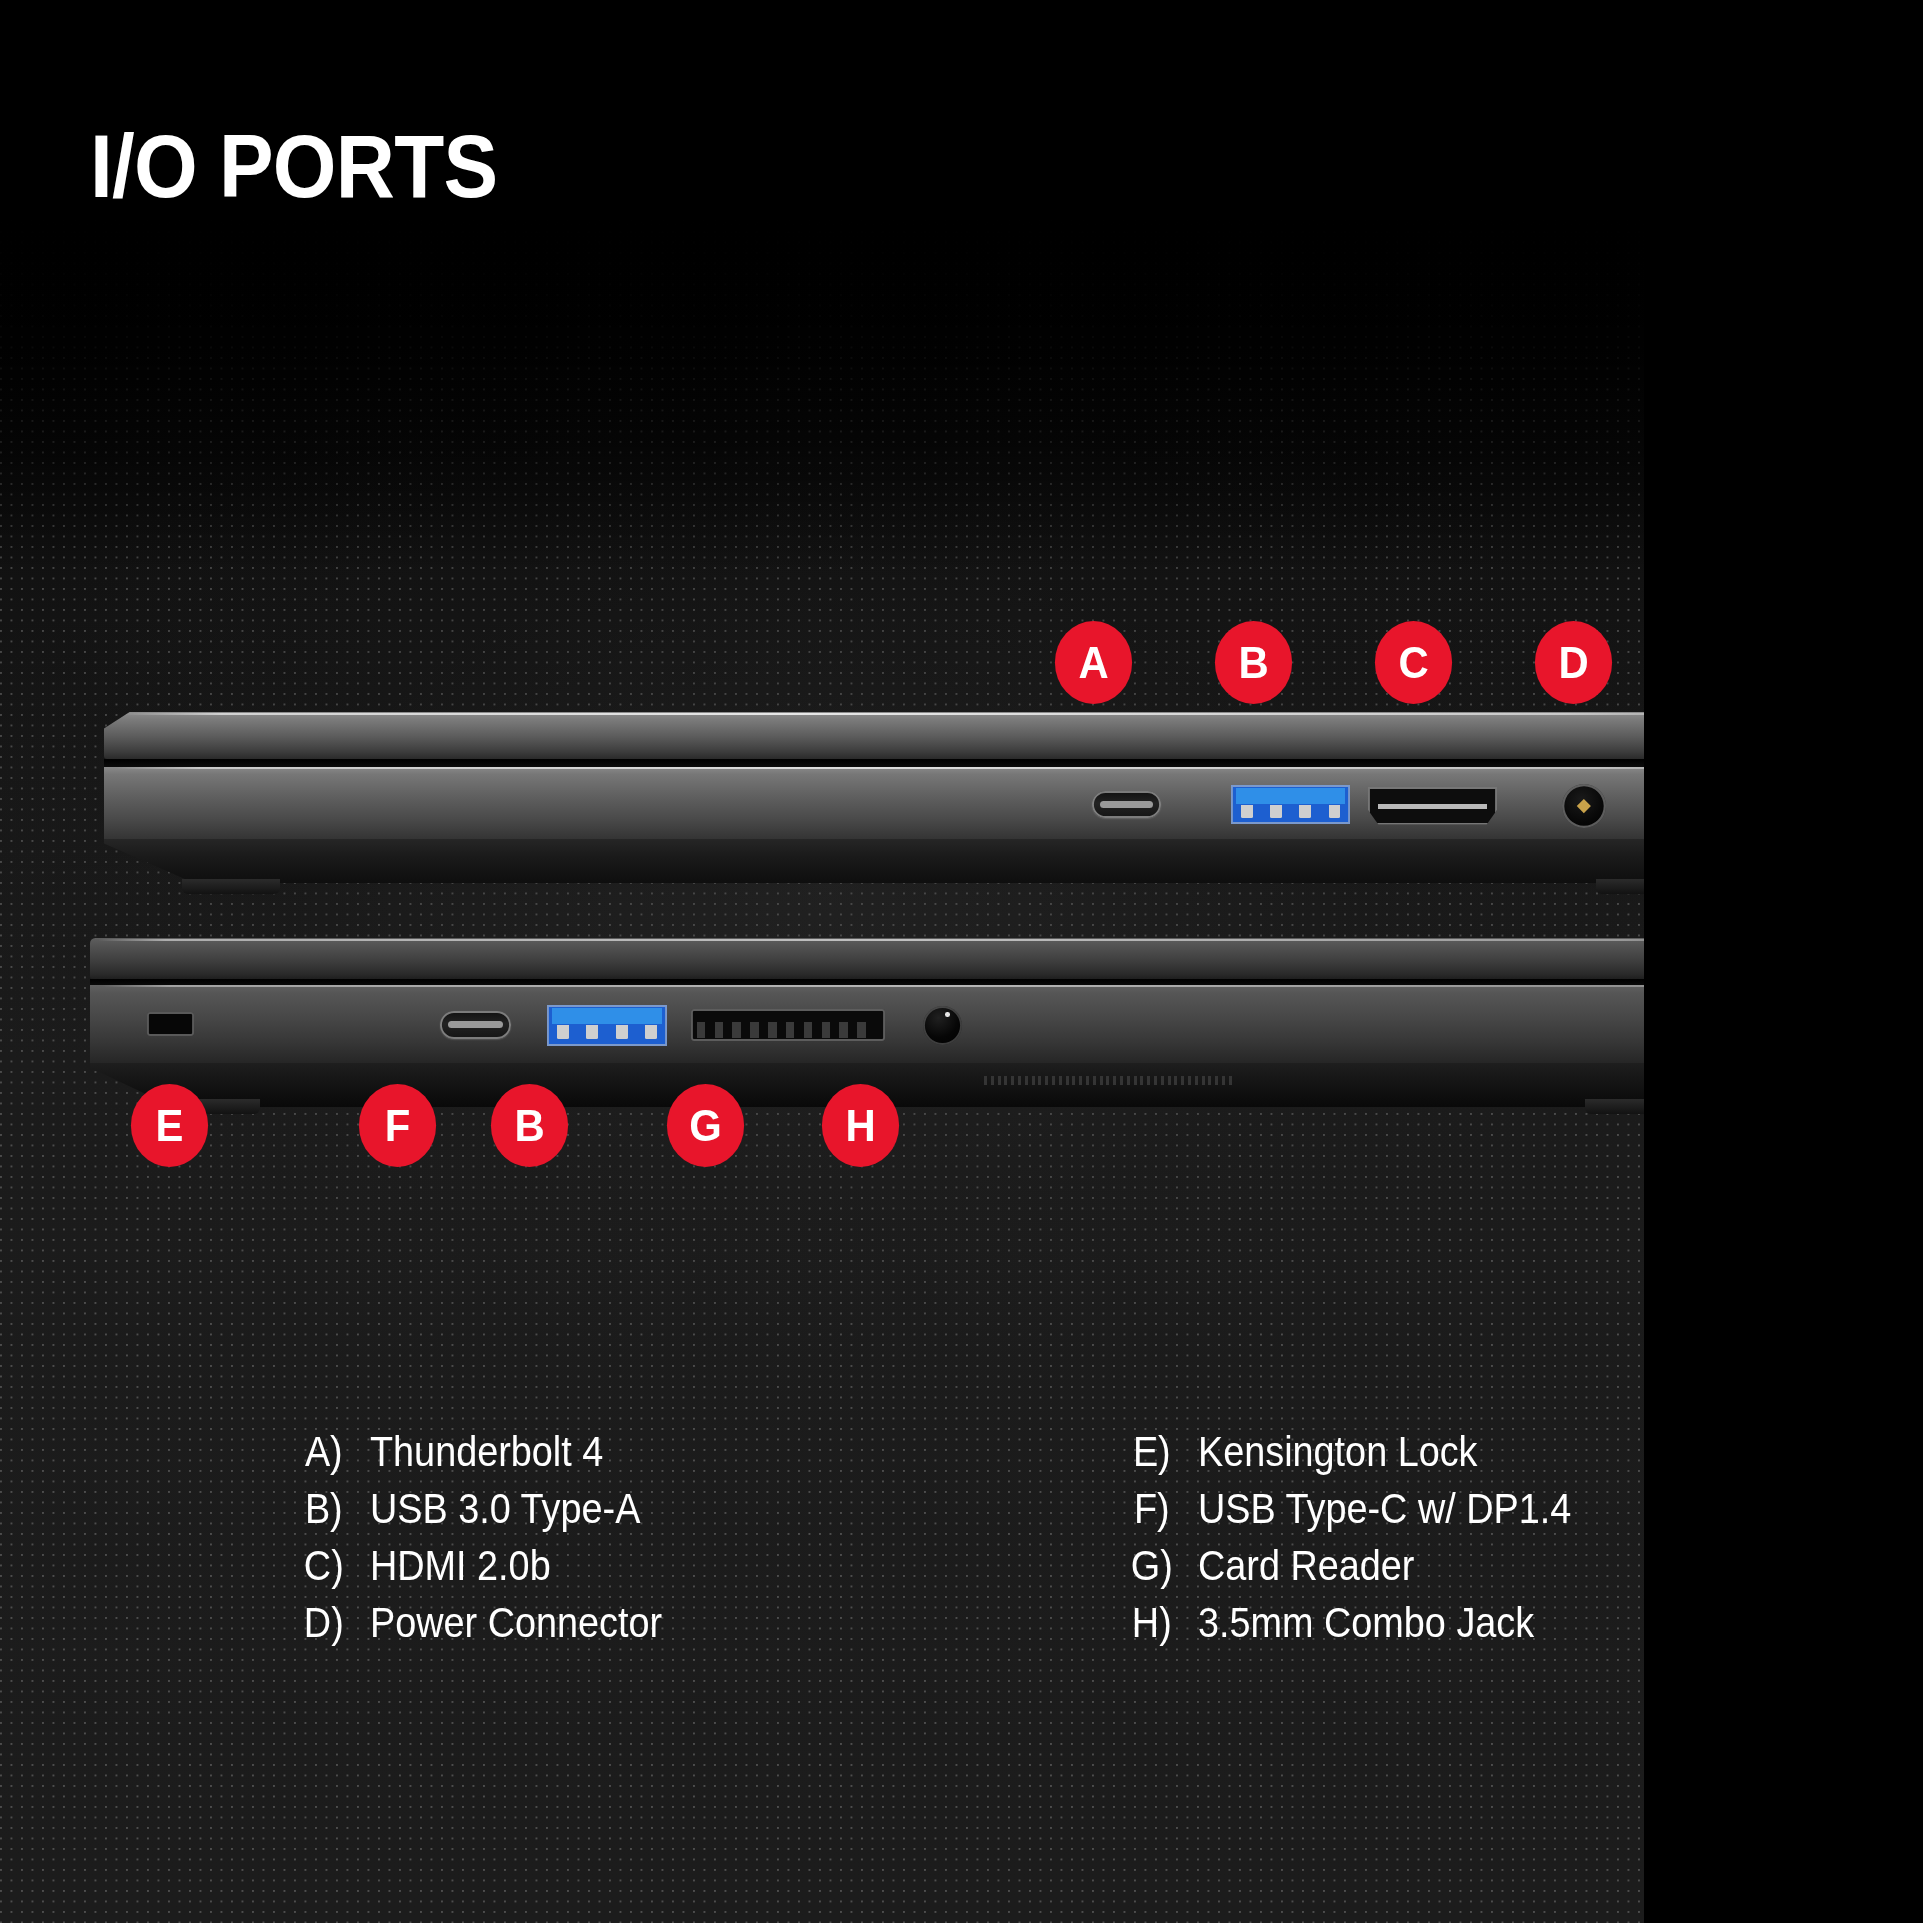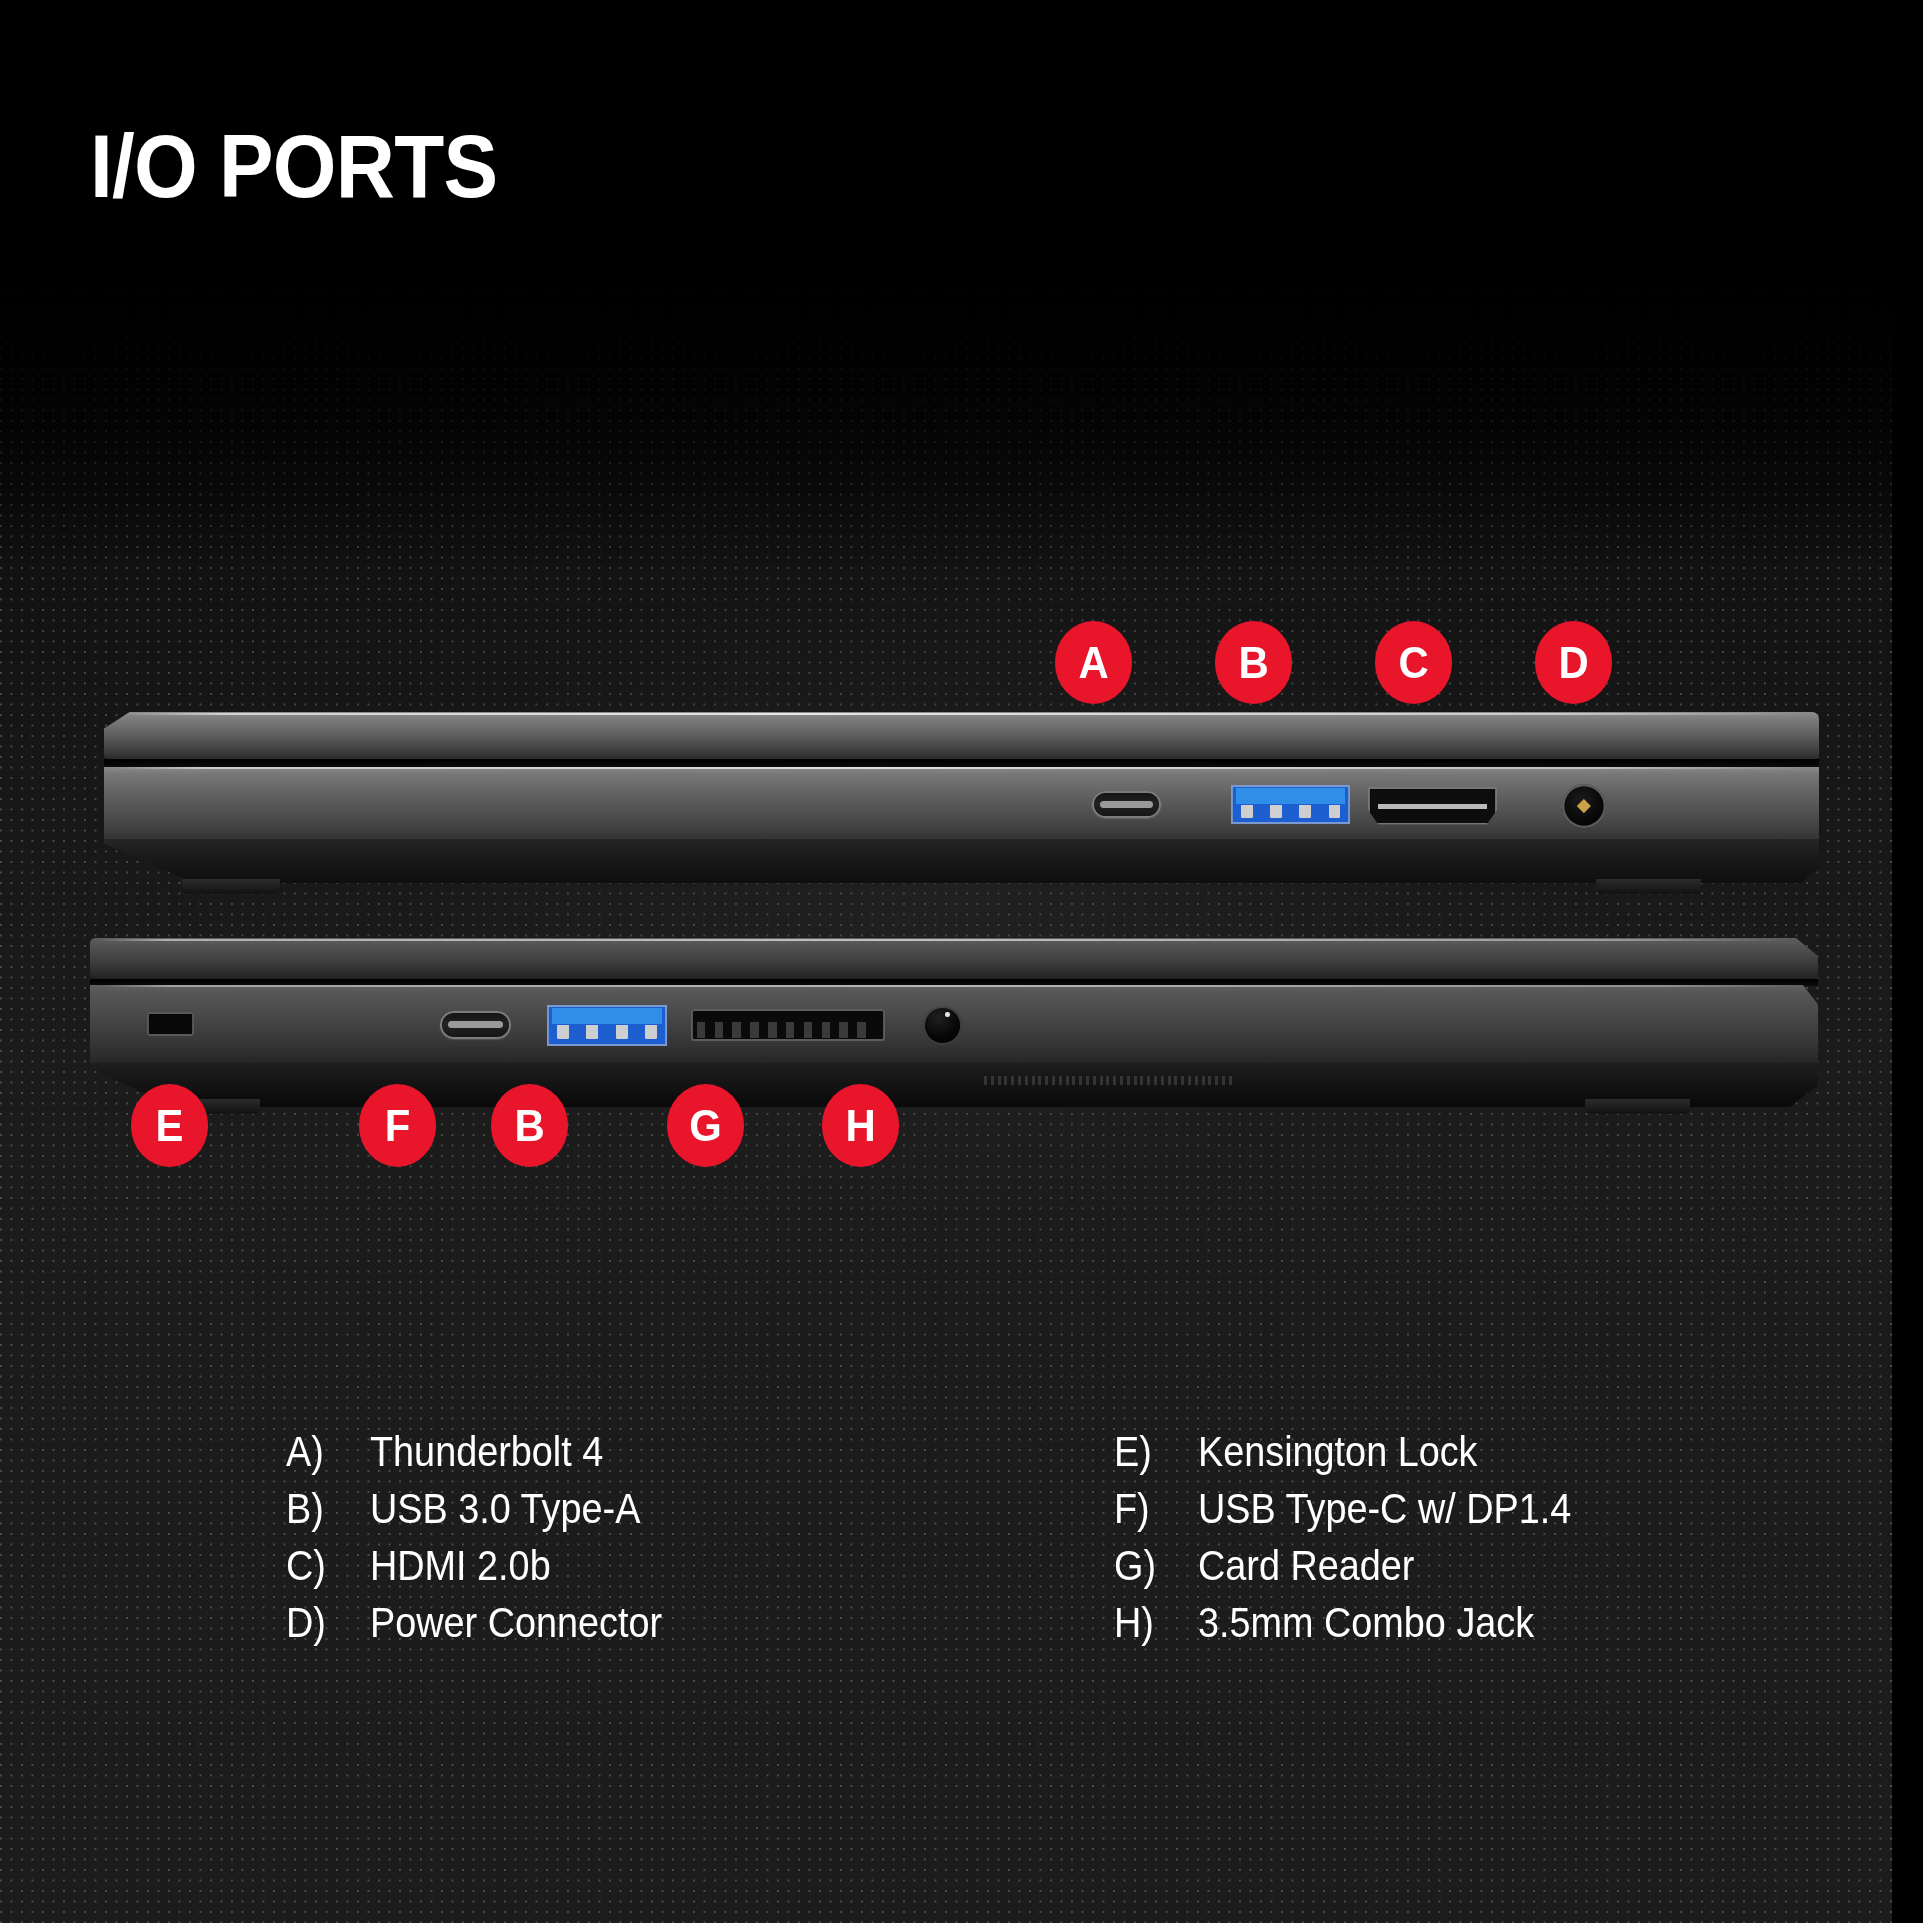--- a/index.html
+++ b/index.html
@@ -1,26 +1,27 @@
 <!DOCTYPE html>
 <html style="font-size:12px"><head>
 <meta charset="utf-8">
 <style>
   html,body{margin:0;padding:0;background:#000;}
   body{width:1924px;height:1924px;overflow:hidden;font-family:"Liberation Sans",sans-serif;}
 
   #stage{
-    position:relative;width:1892px;height:1924px;
+    position:relative;width:1644px;height:1924px;
     background:
       
       radial-gradient(circle at 1.2px 1.2px, rgba(190,190,190,0.30) 1.1px, rgba(0,0,0,0) 1.2px) 0 0 / 10.5px 10.5px,
       
       linear-gradient(to bottom,#000 0%,#000 9%,#040404 15%,#0a0a0a 22%,#121212 30%,#171717 40%,#1b1b1b 55%,#1c1c1c 100%),
       #141414;
     overflow:hidden;
+    text-align:center;
   }
   
   #topfade{
     position:absolute;left:0;top:0;width:1924px;height:571px;
     background:linear-gradient(to bottom,#000 0%,#000 38%,rgba(0,0,0,0.92) 56%,rgba(0,0,0,0.55) 78%,rgba(0,0,0,0) 100%);
     pointer-events:none;
   }
   #glow{
     position:absolute;left:50%;top:46%;width:1804px;height:1127px;
     transform:translate(-50%,-50%);

